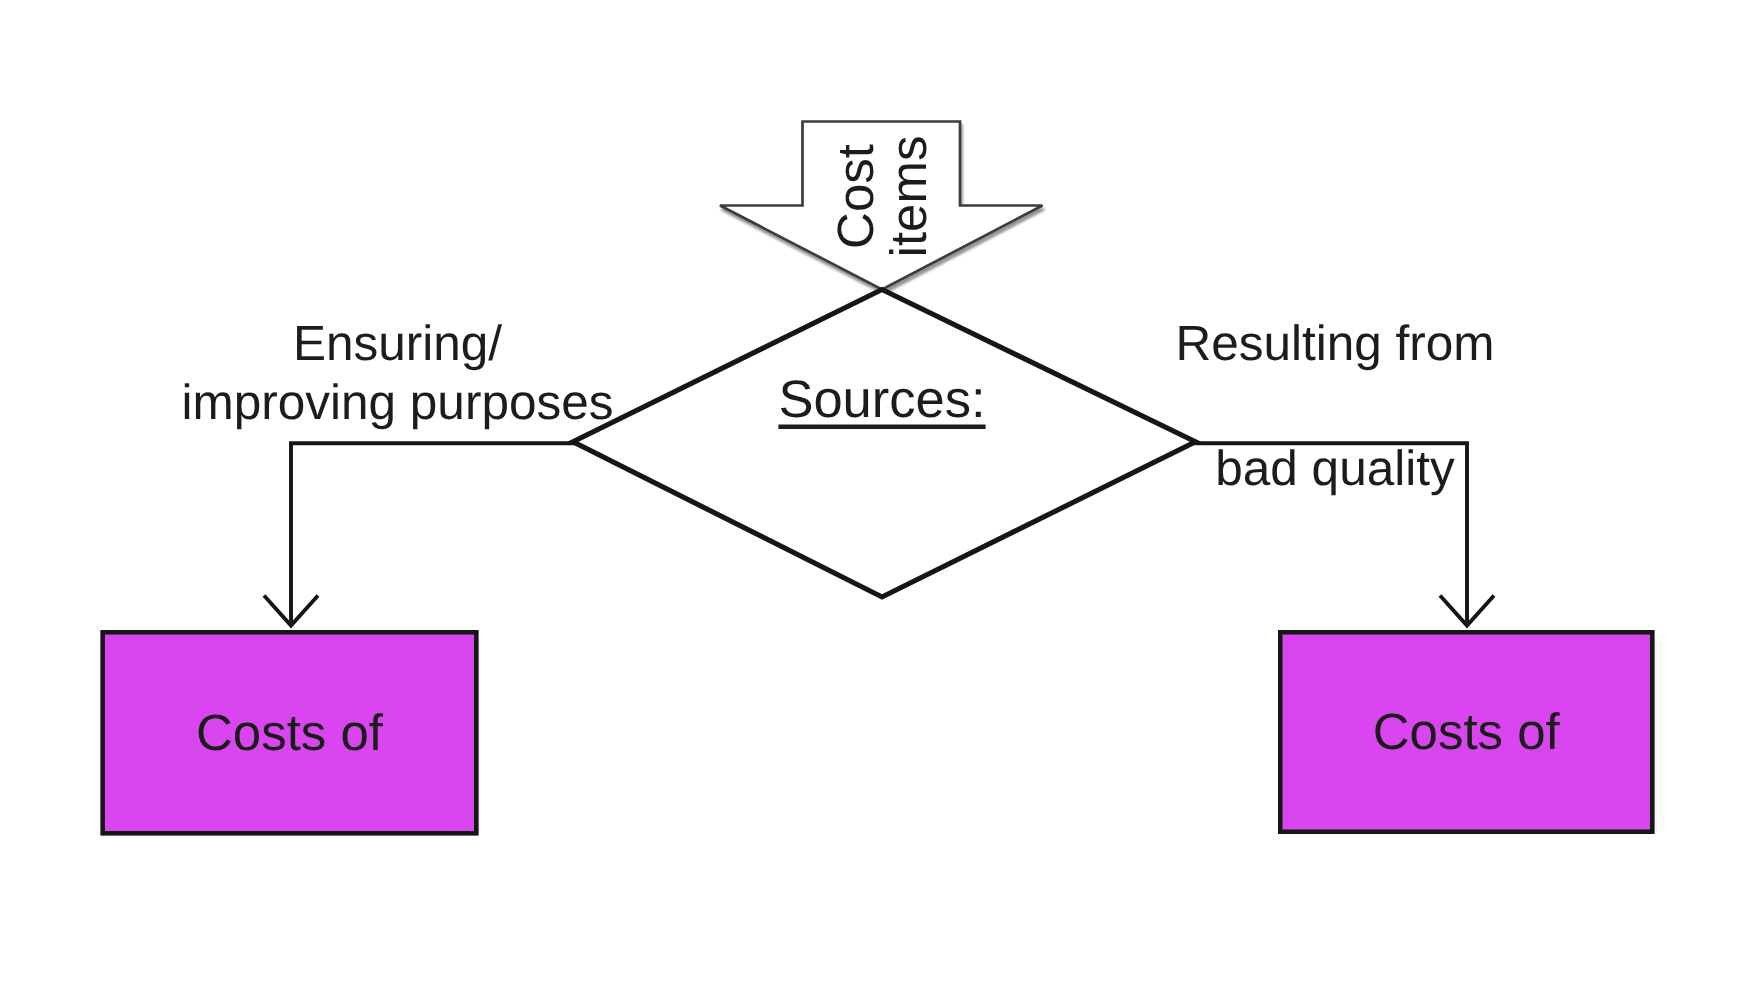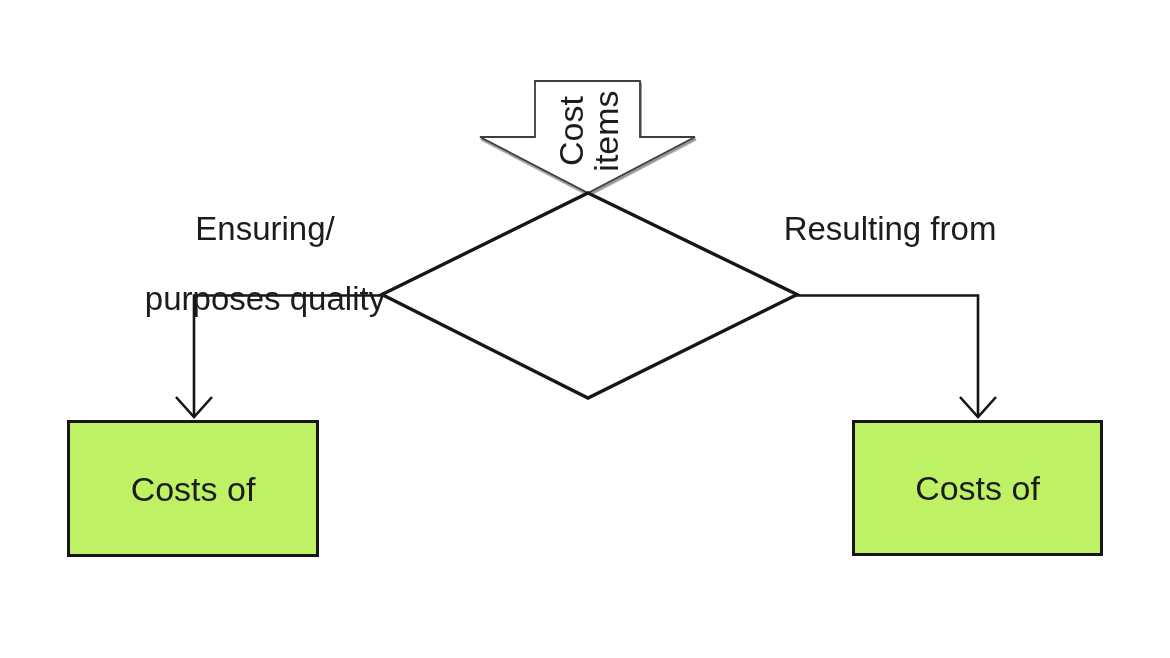--- a/index.html
+++ b/index.html
@@ -77,27 +77,27 @@
   .side-label {
     position: absolute;
     width: 360px;
     display: flex;
     flex-direction: column;
     text-align: center;
     font-size: 33px;
     line-height: 39px;
     top: 209px;
   }
-  .side-label.left-side  { left: 85px; gap: 31px; }
+  .side-label.left-side  { left: 85px; }
   .side-label.right-side { left: 710px; gap: 44px; }
   .node-box {
     position: absolute;
     box-sizing: border-box;
     border: 3.5px solid #161616;
-    background: #bef264;
+    background: #d946ef;
     display: flex;
     flex-direction: column;
     align-items: center;
     justify-content: center;
     text-align: center;
     font-size: 34px;
     line-height: 40px;
     white-space: nowrap;
   }
   .node-box.left-box  { left: 67px;  top: 420px; width: 252px; height: 137px; }
@@ -125,29 +125,31 @@
     <polyline class="conn" points="796,295.5 978,295.5 978,415"></polyline>
     <path class="conn" d="M960,397 L978,417 L996,397"></path>
   </svg>
 
   <div class="rot-label">
     <span>Cost</span>
     <span>items</span>
   </div>
 
   <div class="diamond-text">
+    <span class="underlined">Sources:</span>
   </div>
 
   <div class="side-label left-side">
     <span>Ensuring/</span>
-    <span>purposes quality</span>
+    <span>improving purposes</span>
   </div>
 
   <div class="side-label right-side">
     <span>Resulting from</span>
+    <span>bad quality</span>
   </div>
 
   <div class="node-box left-box">
     <span>Costs of</span>
   </div>
 
   <div class="node-box right-box">
     <span>Costs of</span>
   </div>
 

